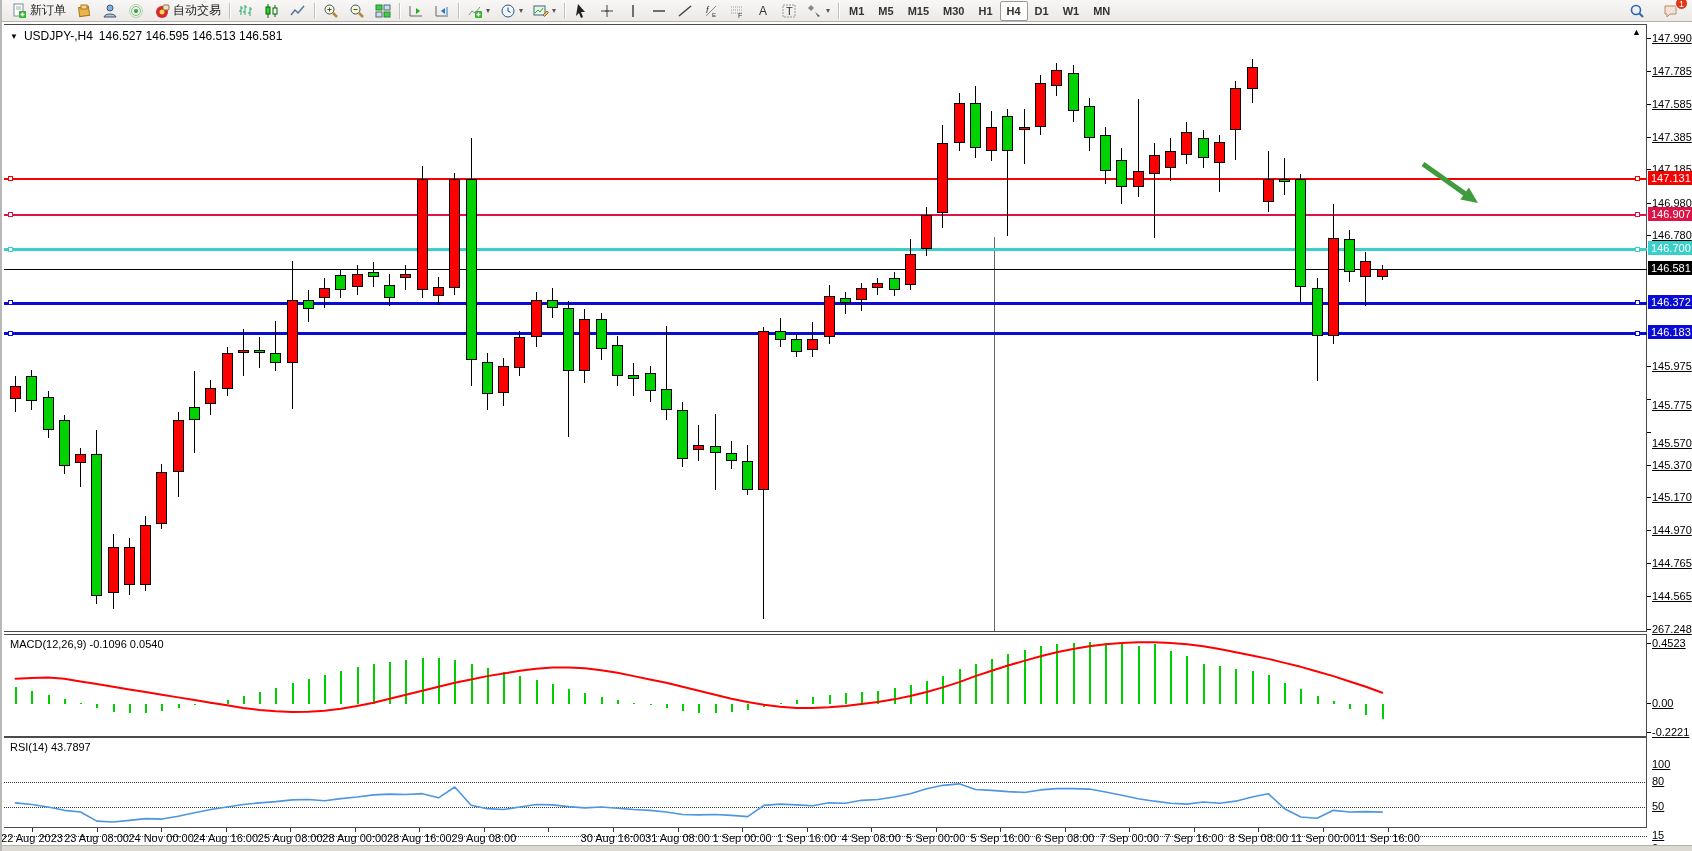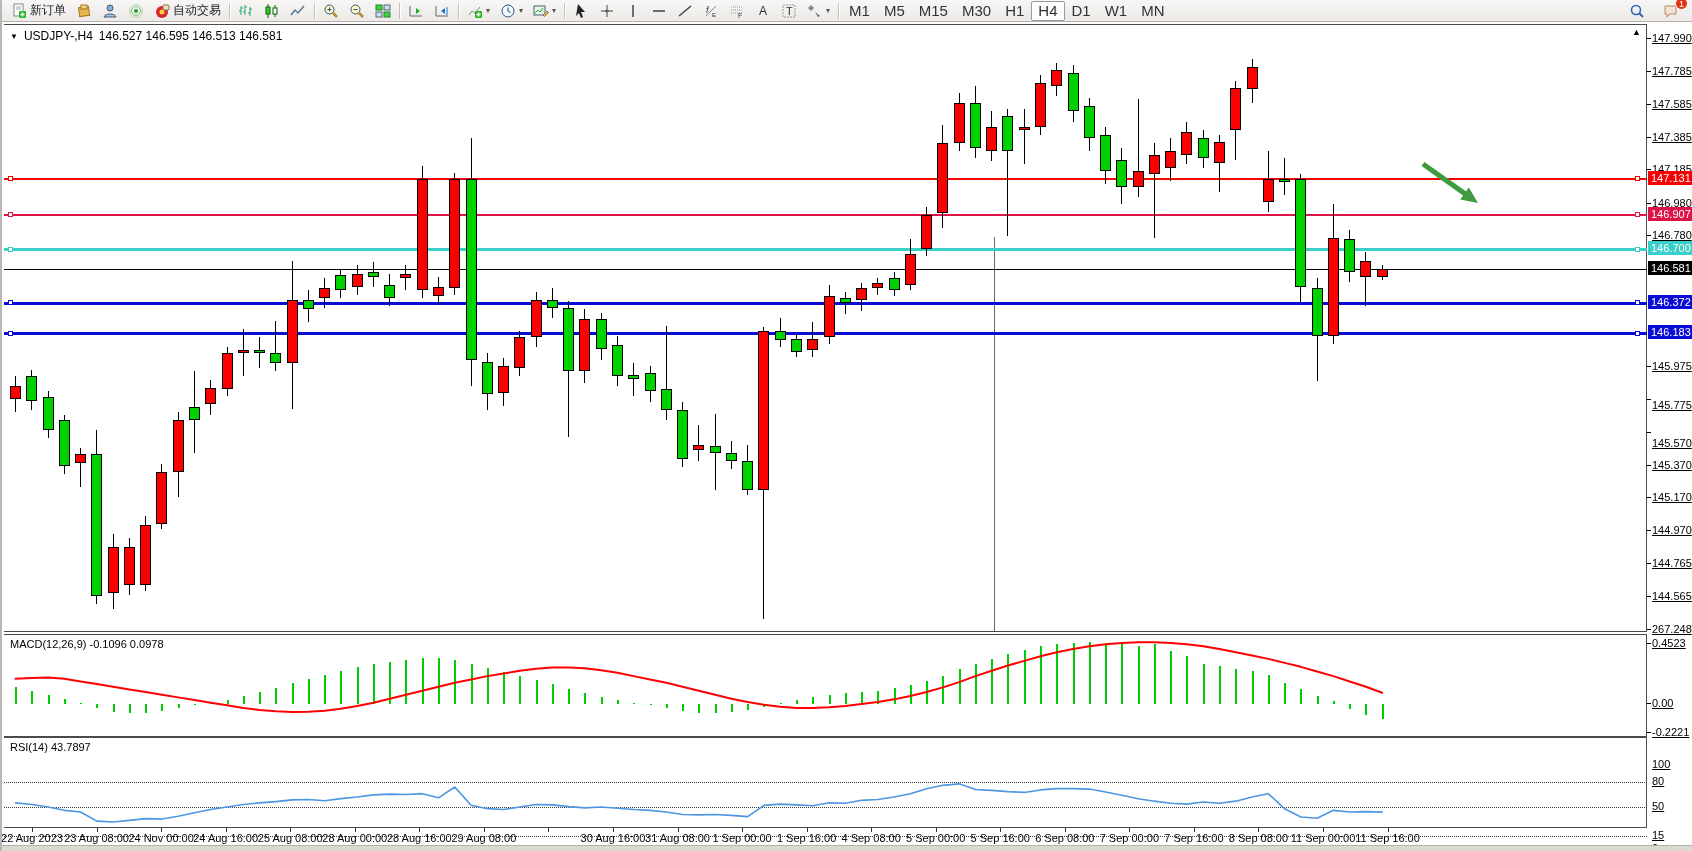--- a/index.html
+++ b/index.html
@@ -17,21 +17,21 @@
     display:flex; align-items:center; font-size:11px; color:#222;
     padding-left:4px; white-space:nowrap;
   }
   .tb-btn {
     display:inline-flex; align-items:center; gap:3px; padding:2px 4px;
     border:1px solid transparent; border-radius:2px; height:20px; cursor:default;
   }
   .tb-btn.active { background:#fdfdfb; border:1px solid #9a989a; }
   .tb-sep { width:1px; height:16px; background:#c3c0ba; margin:0 3px; flex:0 0 1px; box-shadow:1px 0 0 #fff; }
   .tb-label { font-size:12px; }
-  .tf-btn { padding:2px 6px; font-size:15px; color:#333; }
+  .tf-btn { padding:2px 6px; font-size:11px; color:#333;font-weight:bold; }
   .tb-right { margin-left:auto; display:flex; align-items:center; gap:8px; padding-right:10px; }
   .badge {
     position:absolute; right:-5px; top:-5px; background:#e03614; color:#fff;
     border-radius:50%; width:13px; height:13px; font-size:9px; line-height:13px;
     text-align:center; border:1px solid #fff;
   }
   
   #chart { position:absolute; left:0; top:23px; width:1692px; height:828px; background:#fff; }
   .panel { position:absolute; left:2px; background:#fff; border:1px solid #4a4a4a; border-left:none; }
   #panel-main { top:1px;  height:608px; width:1643px; }
@@ -468,21 +468,21 @@
           <div class="handle" style="left: 4px;"></div>
           <div class="handle" style="left: 1631px;"></div>
         </div>
         <svg class="overlay" width="1643" height="608" style="z-index: 25;">
           <line x1="1419" y1="139" x2="1462.579739524946" y2="169.90199711768895" stroke="#3E9B3E" stroke-width="5"></line>
           <polygon points="1474,178 1456.347452895023,174.48040049059975 1464.838426585743,162.50595041394345" fill="#3E9B3E"></polygon>
         </svg>
       </div>
     <div id="panel-macd" class="panel">
       <div class="pane-label">
-        <span>MACD(12,26,9)</span>&nbsp;<span>-0.1096</span>&nbsp;<span>0.0978</span>
+        <span>MACD(12,26,9)</span>&nbsp;<span>-0.1096</span>&nbsp;<span>0.0540</span>
       </div>
     <div class="macd-bar" style="left: 11px; top: 51.749px; height: 17.251px;"></div>
         <div class="macd-bar" style="left: 27.27px; top: 55.73px; height: 13.27px;"></div>
         <div class="macd-bar" style="left: 43.54px; top: 59.711px; height: 9.289px;"></div>
         <div class="macd-bar" style="left: 59.81px; top: 63.692px; height: 5.308px;"></div>
         <div class="macd-bar" style="left: 76.08px; top: 67.673px; height: 1.327px;"></div>
         <div class="macd-bar" style="left: 92.35px; top: 69px; height: 3.981px;"></div>
         <div class="macd-bar" style="left: 108.62px; top: 69px; height: 7.962px;"></div>
         <div class="macd-bar" style="left: 124.89px; top: 69px; height: 9.289px;"></div>
         <div class="macd-bar" style="left: 141.16px; top: 69px; height: 8.6255px;"></div>

